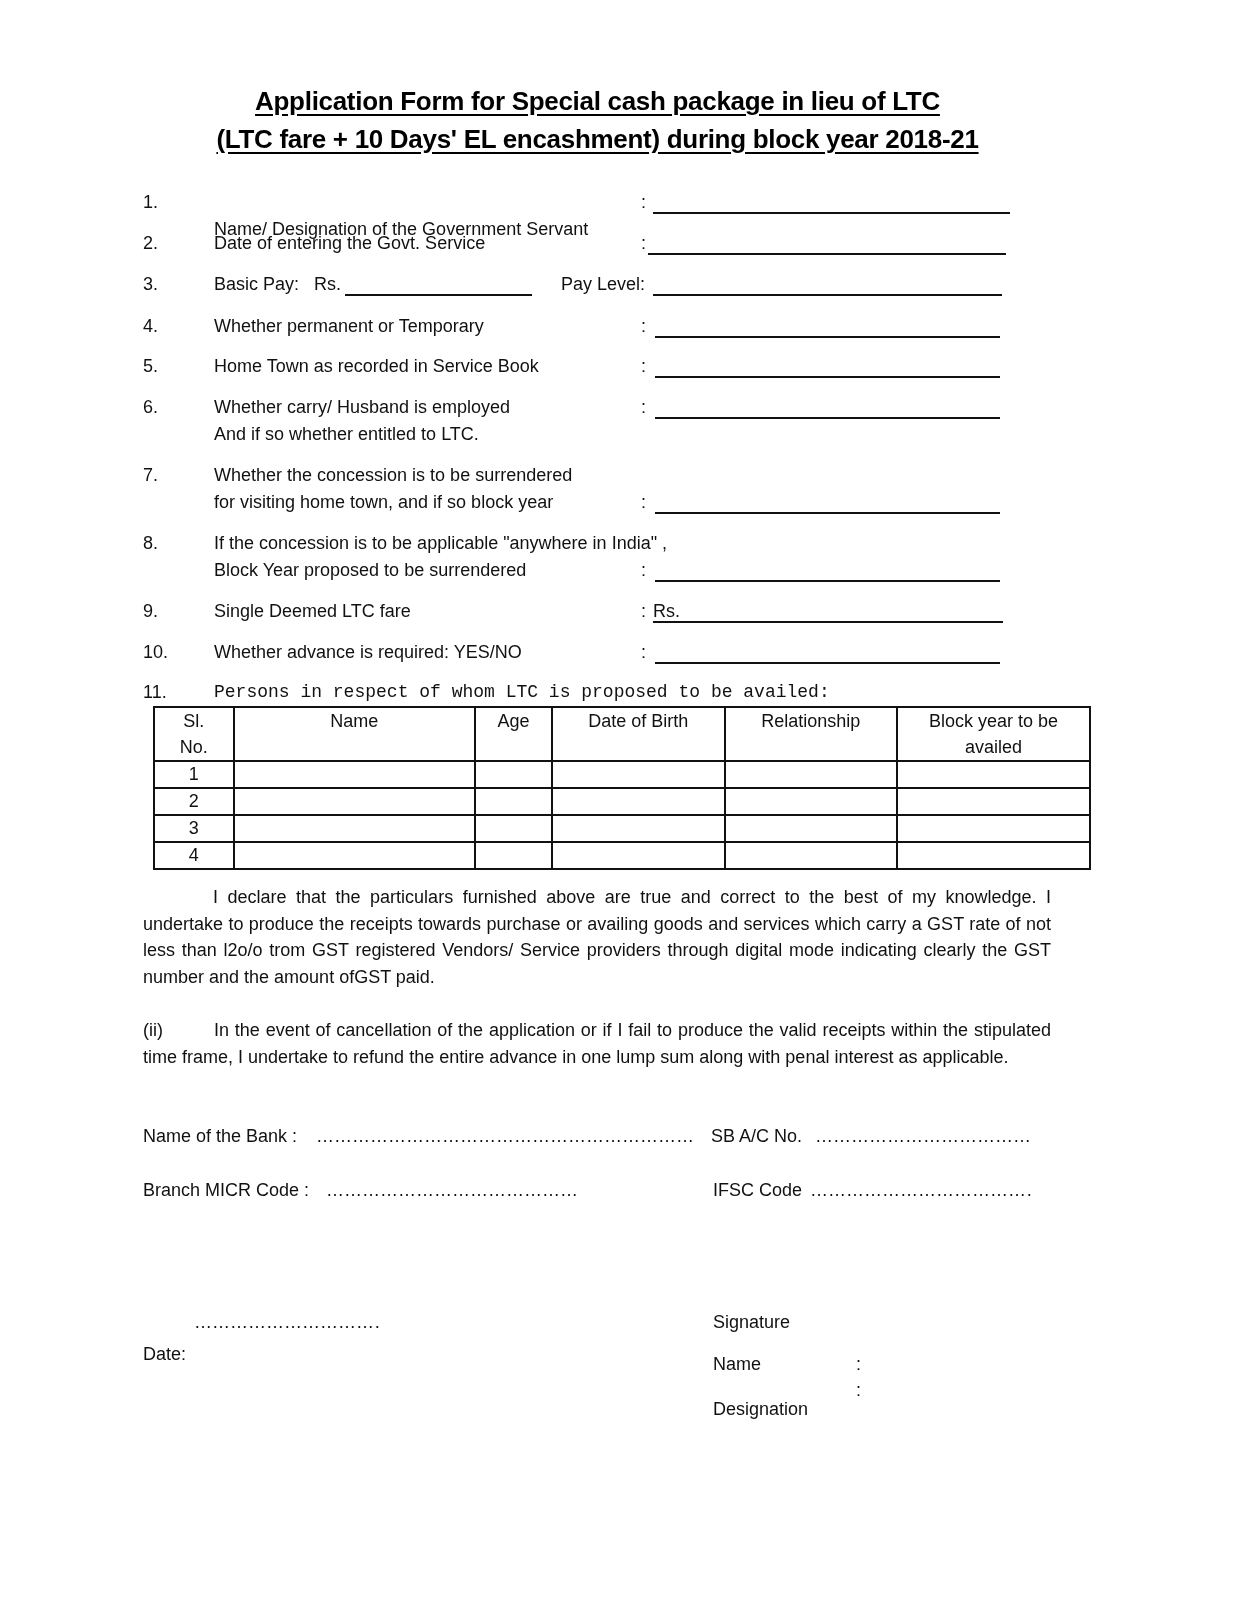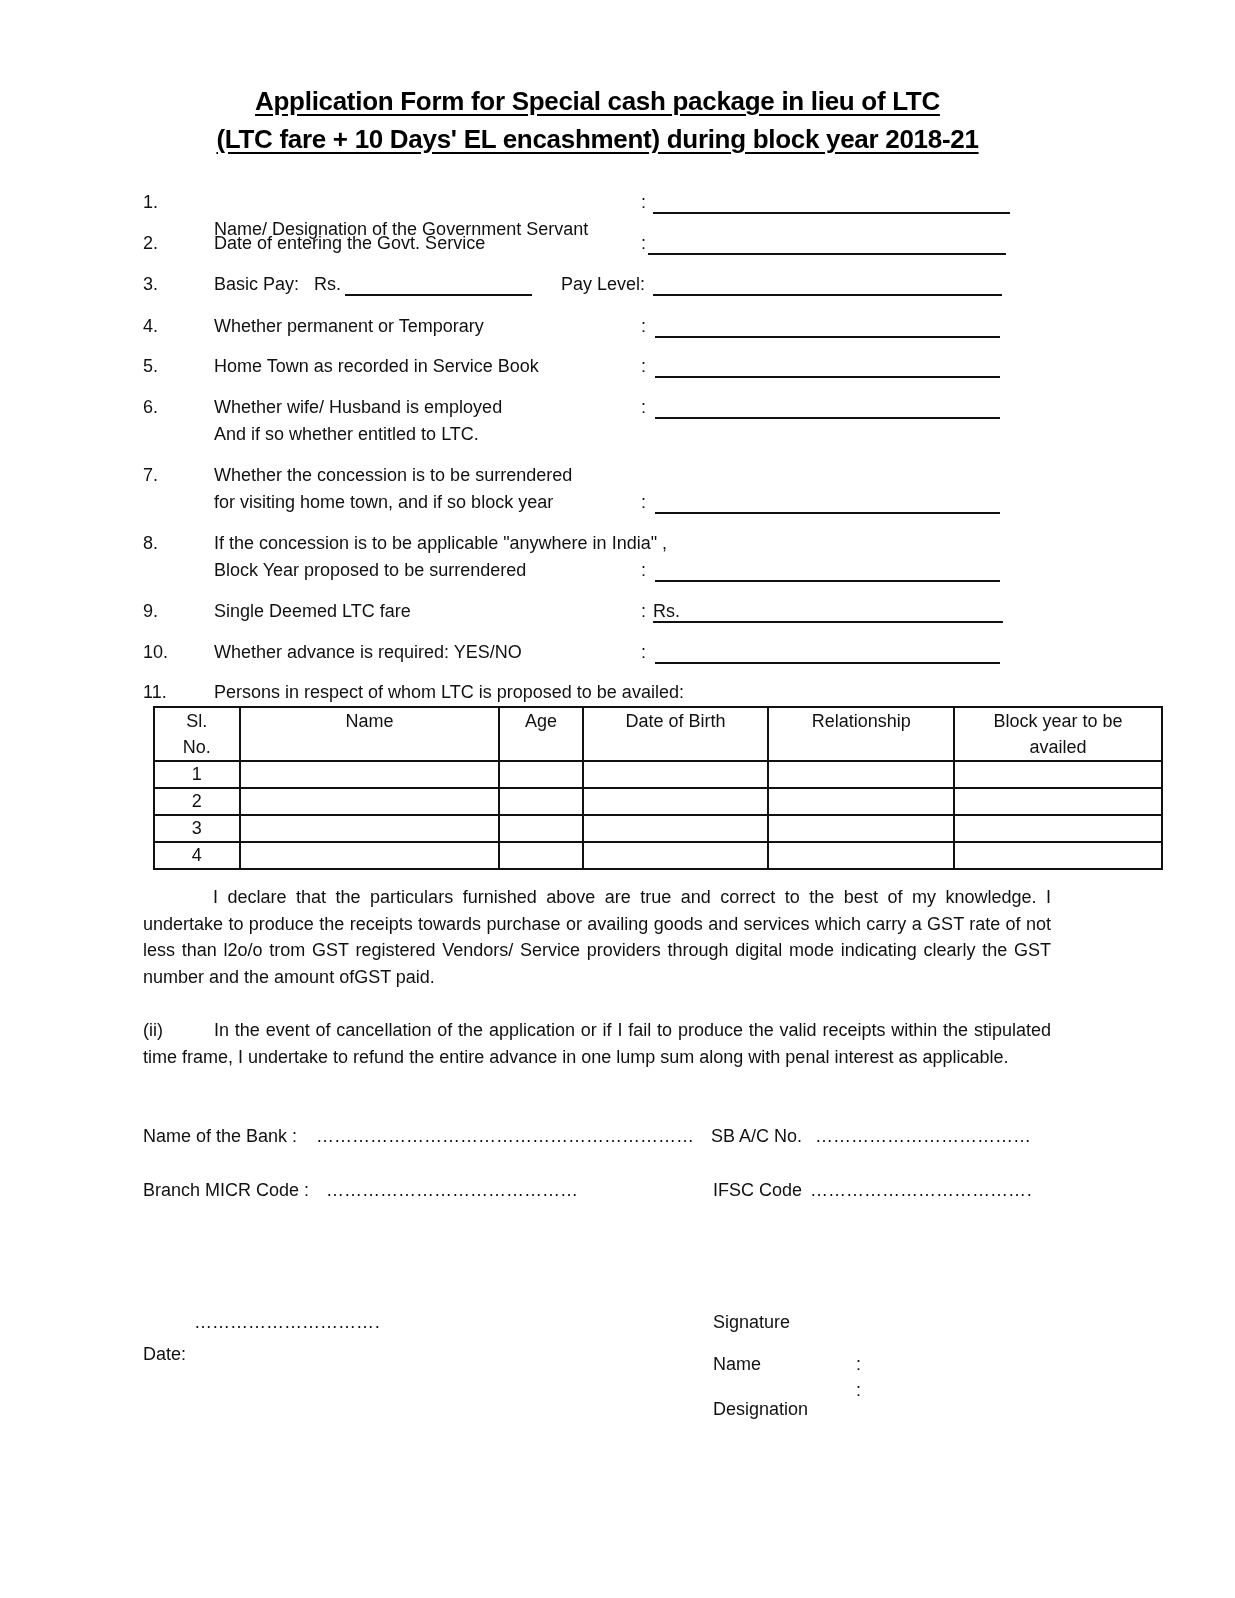--- a/index.html
+++ b/index.html
@@ -6,21 +6,21 @@
   body { width: 1235px; height: 1598px; position: relative; overflow: hidden;
          font-family: "Liberation Sans", "DejaVu Sans", sans-serif; color: #111; }
   .abs { position: absolute; }
   .title { left: 0; width: 1195px; text-align: center; font-weight: bold; font-size: 26px;
            text-decoration: underline; text-underline-offset: 4px; color: #000; letter-spacing: -0.3px; }
   .txt { font-size: 18px; white-space: nowrap; }
   .num { left: 143px; }
   .lbl { left: 214px; }
   .colon { left: 641px; }
   .fill { position: absolute; border-bottom: 2px solid #111; height: 20px; }
-  table.persons { position: absolute; left: 153px; top: 706px; width: 1010px; border-collapse: collapse;
+  table.persons { position: absolute; left: 153px; top: 706px; width: 938px; border-collapse: collapse;
                   font-size: 18px; }
   table.persons th, table.persons td { border: 2px solid #111; text-align: center; font-weight: normal;
                   padding: 0; vertical-align: top; }
   table.persons th { height: 52px; line-height: 26px; }
   table.persons td { height: 25px; line-height: 25px; }
   .para { position: absolute; left: 143px; width: 908px; font-size: 18px; line-height: 26.5px; text-align: justify; }
   .dots { letter-spacing: 0; }
 </style>
 </head>
 <body>
@@ -59,21 +59,21 @@
 
 <div>
   <span class="abs txt num" style="top:356px;">5.</span>
   <span class="abs txt lbl" style="top:356px;">Home Town as recorded in Service Book</span>
   <span class="abs txt colon" style="top:356px;">:</span>
   <div class="fill" style="left:655px; width:345px; top:356px;"></div>
 </div>
 
 <div>
   <span class="abs txt num" style="top:397px;">6.</span>
-  <span class="abs txt lbl" style="top:397px;">Whether wife/ Husband is employed</span>
+  <span class="abs txt lbl" style="top:397px;">Whether carry/ Husband is employed</span>
   <span class="abs txt lbl" style="top:424px;text-align:right;">And if so whether entitled to LTC.</span>
   <span class="abs txt colon" style="top:397px;">:</span>
   <div class="fill" style="left:655px; width:345px; top:397px;"></div>
 </div>
 
 <div>
   <span class="abs txt num" style="top:465px;">7.</span>
   <span class="abs txt lbl" style="top:465px;">Whether the concession is to be surrendered</span>
   <span class="abs txt lbl" style="top:492px;">for visiting home town, and if so block year</span>
   <span class="abs txt colon" style="top:492px;">:</span>
@@ -99,21 +99,21 @@
 
 <div>
   <span class="abs txt num" style="top:642px;">10.</span>
   <span class="abs txt lbl" style="top:642px;">Whether advance is required: YES/NO</span>
   <span class="abs txt colon" style="top:642px;">:</span>
   <div class="fill" style="left:655px; width:345px; top:642px;"></div>
 </div>
 
 <div>
   <span class="abs txt num" style="top:682px;">11.</span>
-  <span class="abs txt lbl" style="top:682px;">Persons in respect of whom LTC is proposed to be availed:</span>
+  <span class="abs txt lbl" style="top:682px;font-family:Liberation Mono, monospace;">Persons in respect of whom LTC is proposed to be availed:</span>
 </div>
 
 <table class="persons">
   <colgroup>
     <col style="width:73px">
       <col style="width:221px">
       <col style="width:71px">
     <col style="width:158px">
       <col style="width:158px">
       <col style="width:177px">

